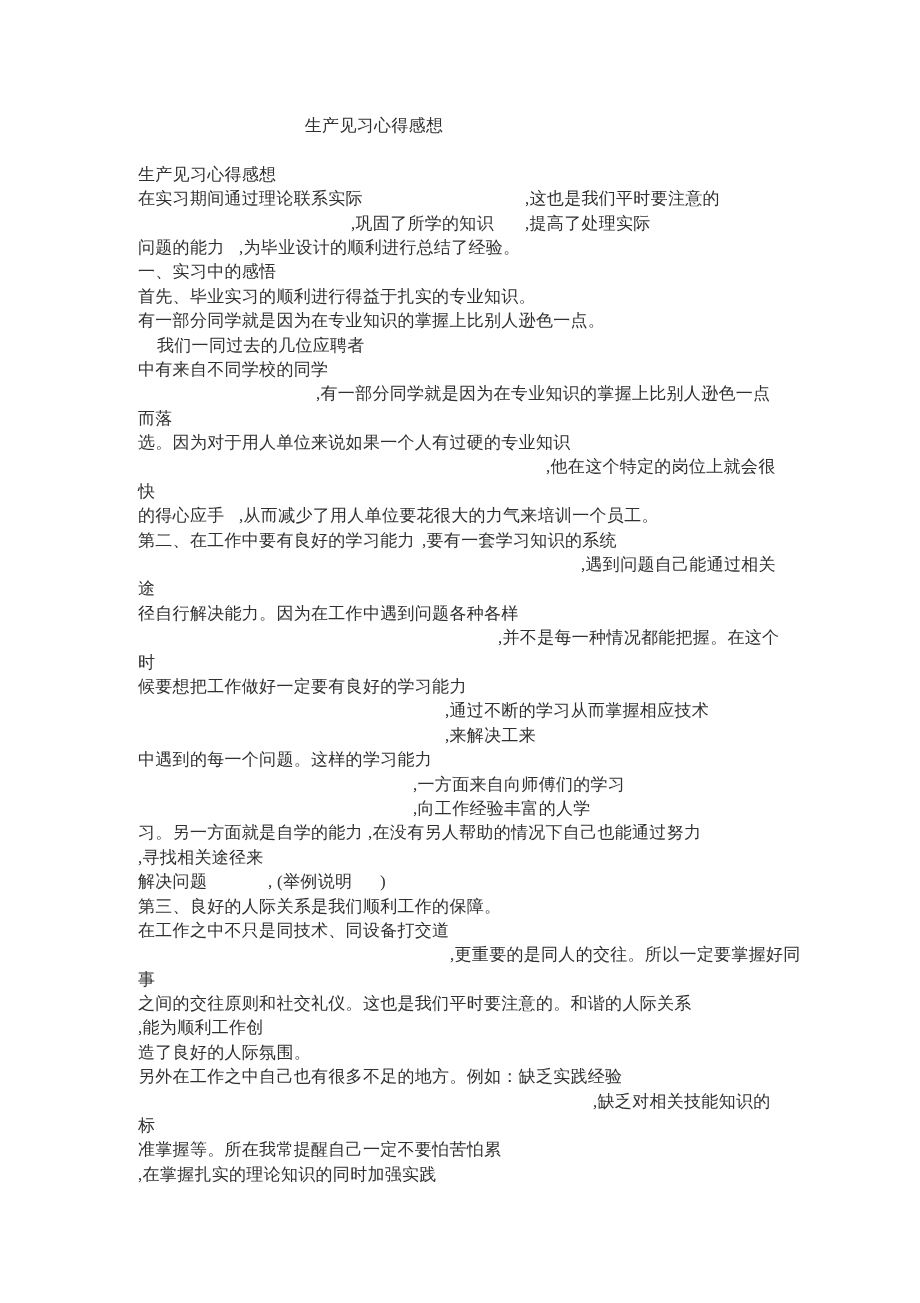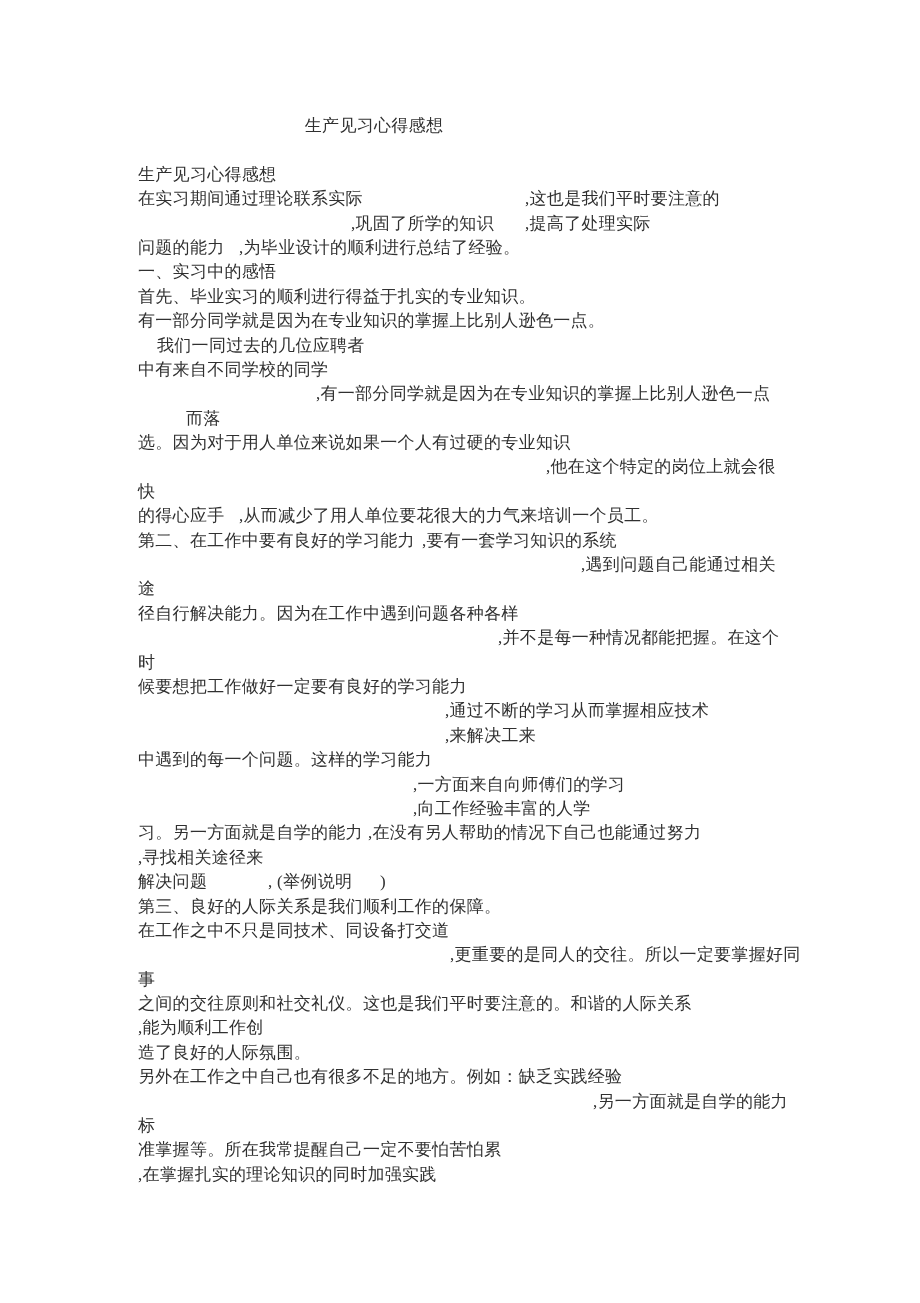--- a/index.html
+++ b/index.html
@@ -74,21 +74,21 @@
       <div class="line">
         <span class="seg" style="left: 0px; margin-left: 19px;">我们一同过去的几位应聘者</span>
       </div>
       <div class="line">
         <span class="seg" style="left: 0px;">中有来自不同学校的同学</span>
       </div>
       <div class="line">
         <span class="seg" style="left: 178px;">,有一部分同学就是因为在专业知识的掌握上比别人逊色一点</span>
       </div>
       <div class="line">
-        <span class="seg" style="left: 0px; margin-left: 48px;">而落</span>
+        <span class="seg" style="left: 0px;">而落</span>
       </div>
       <div class="line">
         <span class="seg" style="left: 0px;">选。因为对于用人单位来说如果一个人有过硬的专业知识</span>
       </div>
       <div class="line">
         <span class="seg" style="left: 408px;">,他在这个特定的岗位上就会很</span>
       </div>
       <div class="line">
         <span class="seg" style="left: 0px;">快</span>
       </div>
@@ -163,21 +163,21 @@
       <div class="line">
         <span class="seg" style="left: 0px;">,能为顺利工作创</span>
       </div>
       <div class="line">
         <span class="seg" style="left: 0px;">造了良好的人际氛围。</span>
       </div>
       <div class="line">
         <span class="seg" style="left: 0px;">另外在工作之中自己也有很多不足的地方。例如：缺乏实践经验</span>
       </div>
       <div class="line">
-        <span class="seg" style="left: 455px;">,另一方面就是自学的能力</span>
+        <span class="seg" style="left: 455px;">,缺乏对相关技能知识的</span>
       </div>
       <div class="line">
         <span class="seg" style="left: 0px;">标</span>
       </div>
       <div class="line">
         <span class="seg" style="left: 0px;">准掌握等。所在我常提醒自己一定不要怕苦怕累</span>
       </div>
       <div class="line">
         <span class="seg" style="left: 0px;">,在掌握扎实的理论知识的同时加强实践</span>
       </div>

